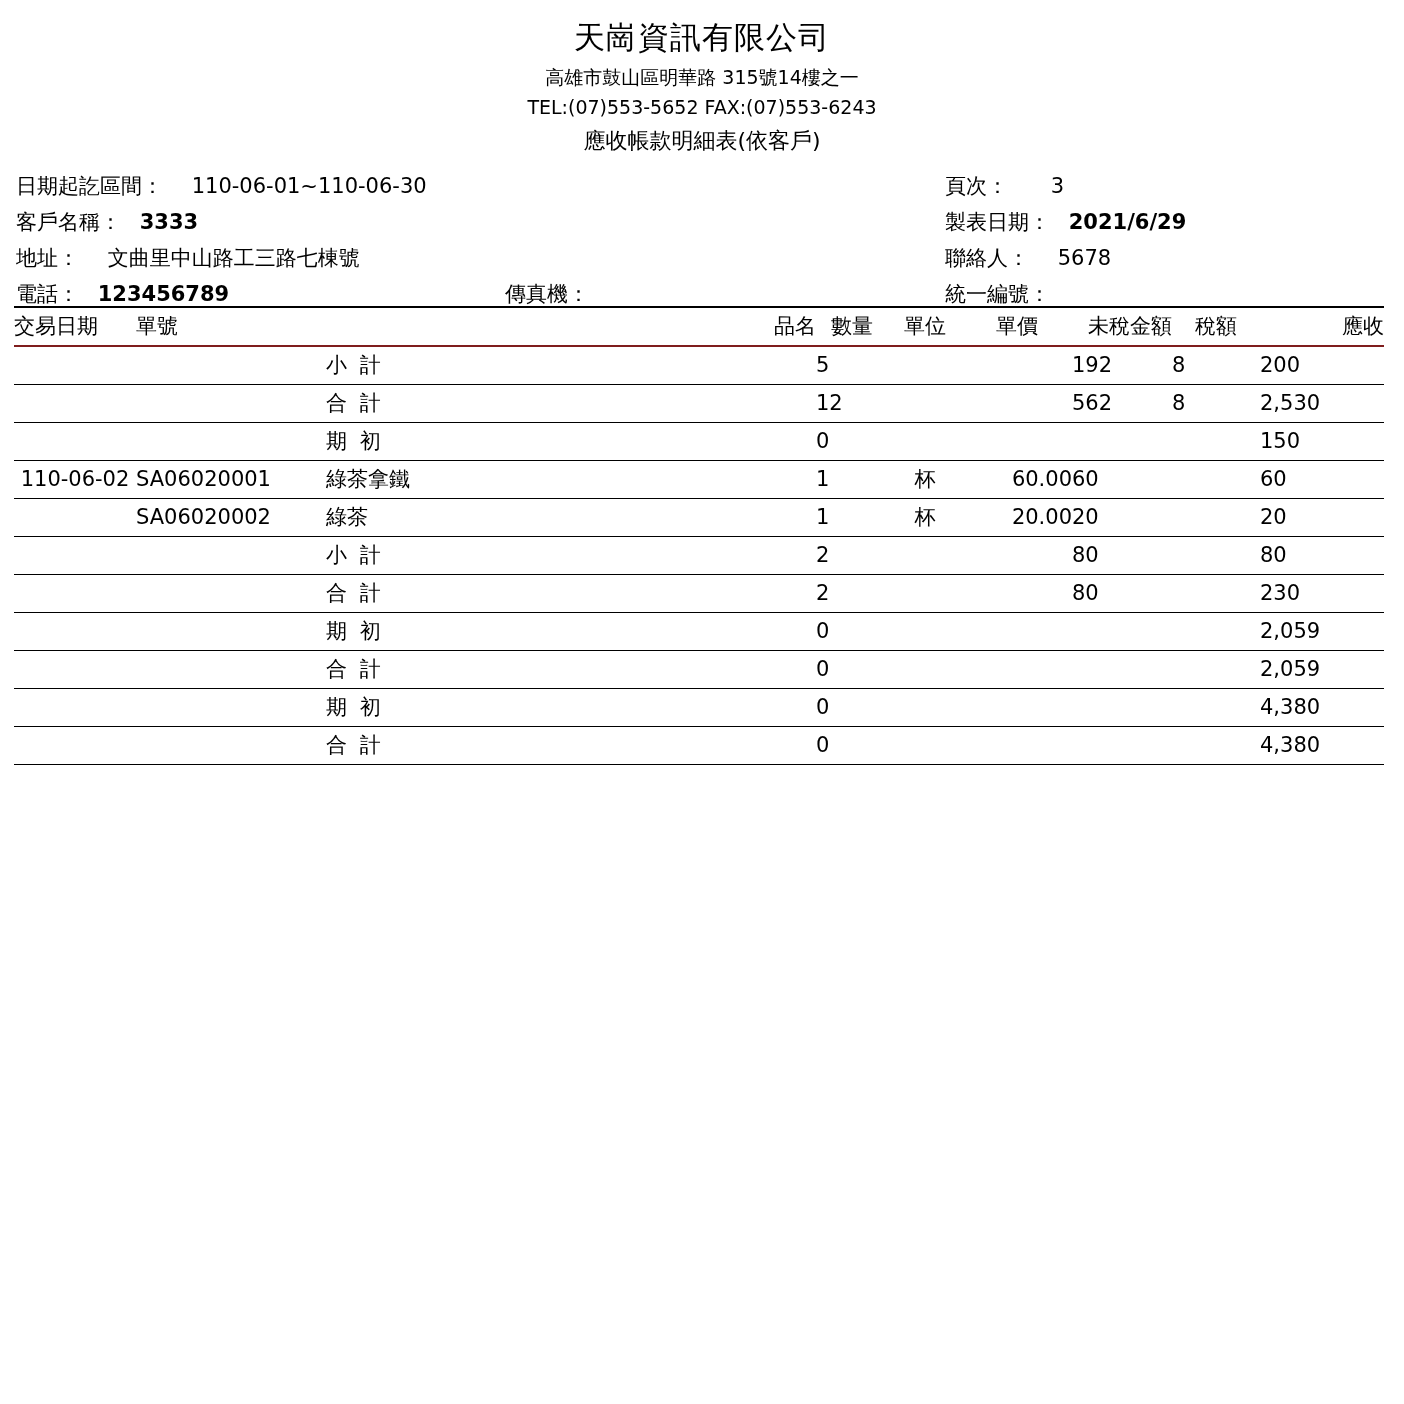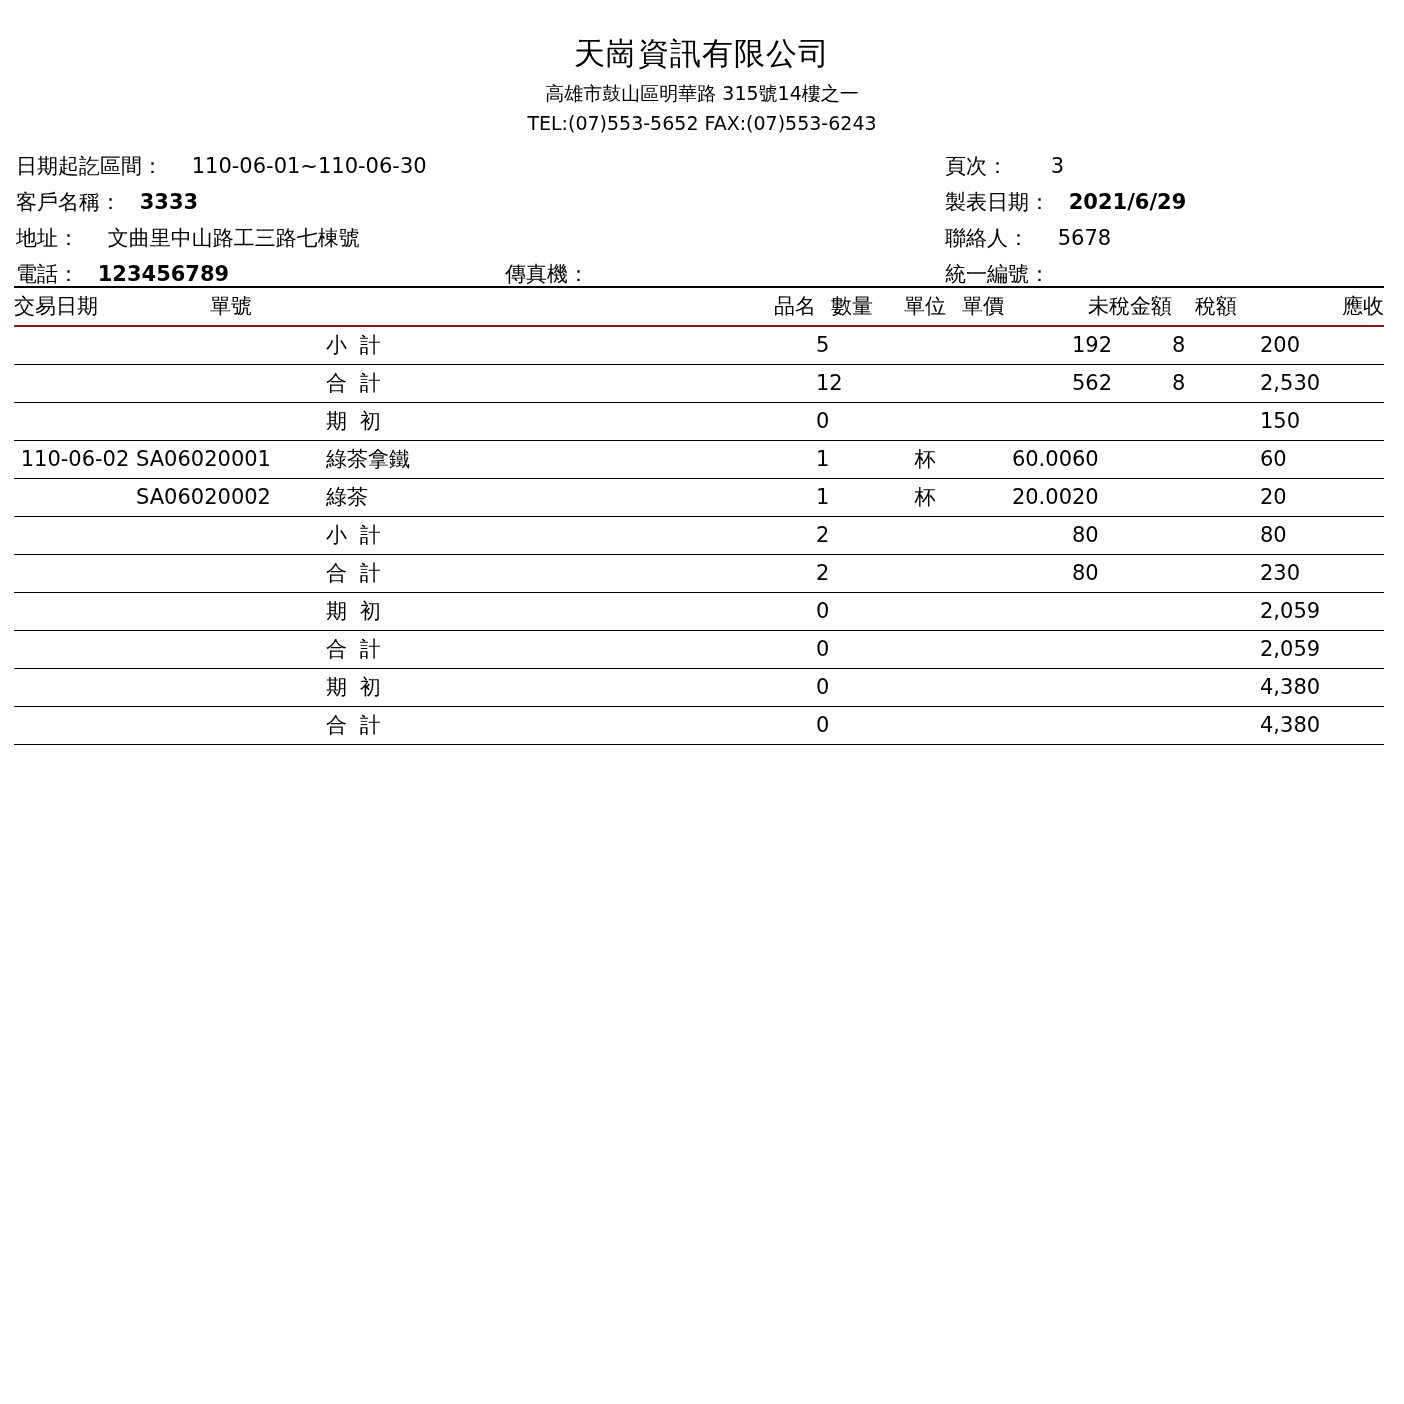--- a/index.html
+++ b/index.html
@@ -18,21 +18,21 @@
     position: relative;
     width: 1404px;
     height: 1404px;
     box-sizing: border-box;
     padding: 0;
   }
 
   
   .doc-header {
     text-align: center;
-    padding-top: 34px;
+    padding-top: 18px;
   }
   .company-name {
     font-size: 31px;
     letter-spacing: 1px;
     line-height: 1.25;
   }
   .company-address {
     font-size: 19px;
     margin-top: 8px;
     line-height: 1.3;
@@ -107,25 +107,25 @@
   col.c-no    { width: 190px; }
   col.c-item  { width: 490px; }
   col.c-qty   { width: 72px; }
   col.c-unit  { width: 74px; }
   col.c-price { width: 110px; }
   col.c-amt   { width: 100px; }
   col.c-tax   { width: 88px; }
   col.c-recv  { width: 124px; }
 
   .th-date  { text-align: left; padding-left: 2px; }
-  .th-no    { text-align: center; padding-left: 6px; }
+  .th-no    { text-align: left; padding-left: 6px; }
   .th-item  { text-align: right; }
   .th-qty   { text-align: center; }
   .th-unit  { text-align: center; }
-  .th-price { text-align: left; }
+  .th-price { text-align: center; }
   .th-amt   { text-align: right; padding-right: 4px; }
   .th-tax   { text-align: center; }
   .th-recv  { text-align: right; }
 
   td.date  { text-align: center; padding-left: 2px; }
   td.no    { text-align: left; padding-left: 6px; }
   td.item  { text-align: left; padding-left: 122px; }
   td.label { text-align: left; padding-left: 122px; letter-spacing: 3px; }
   td.qty   { text-align: left; padding-left: 30px; }
   td.unit  { text-align: center; }
@@ -136,20 +136,21 @@
 </style>
 </head>
 <body>
 
 <div class="page">
 
   <div class="doc-header">
     <div class="company-name">天崗資訊有限公司</div>
     <div class="company-address">高雄市鼓山區明華路 315號14樓之一</div>
     <div class="company-tel">TEL:(07)553-5652 FAX:(07)553-6243</div>
+    <div class="report-title">應收帳款明細表(依客戶)</div>
   </div>
 
   <div class="meta">
     <div class="meta-row m-left r1">
       <span class="meta-label">日期起訖區間：</span>
       <span class="meta-value indent">110-06-01~110-06-30</span>
     </div>
     <div class="meta-row m-left r2">
       <span class="meta-label">客戶名稱：</span>
       <span class="meta-value indent-sm">3333</span>

